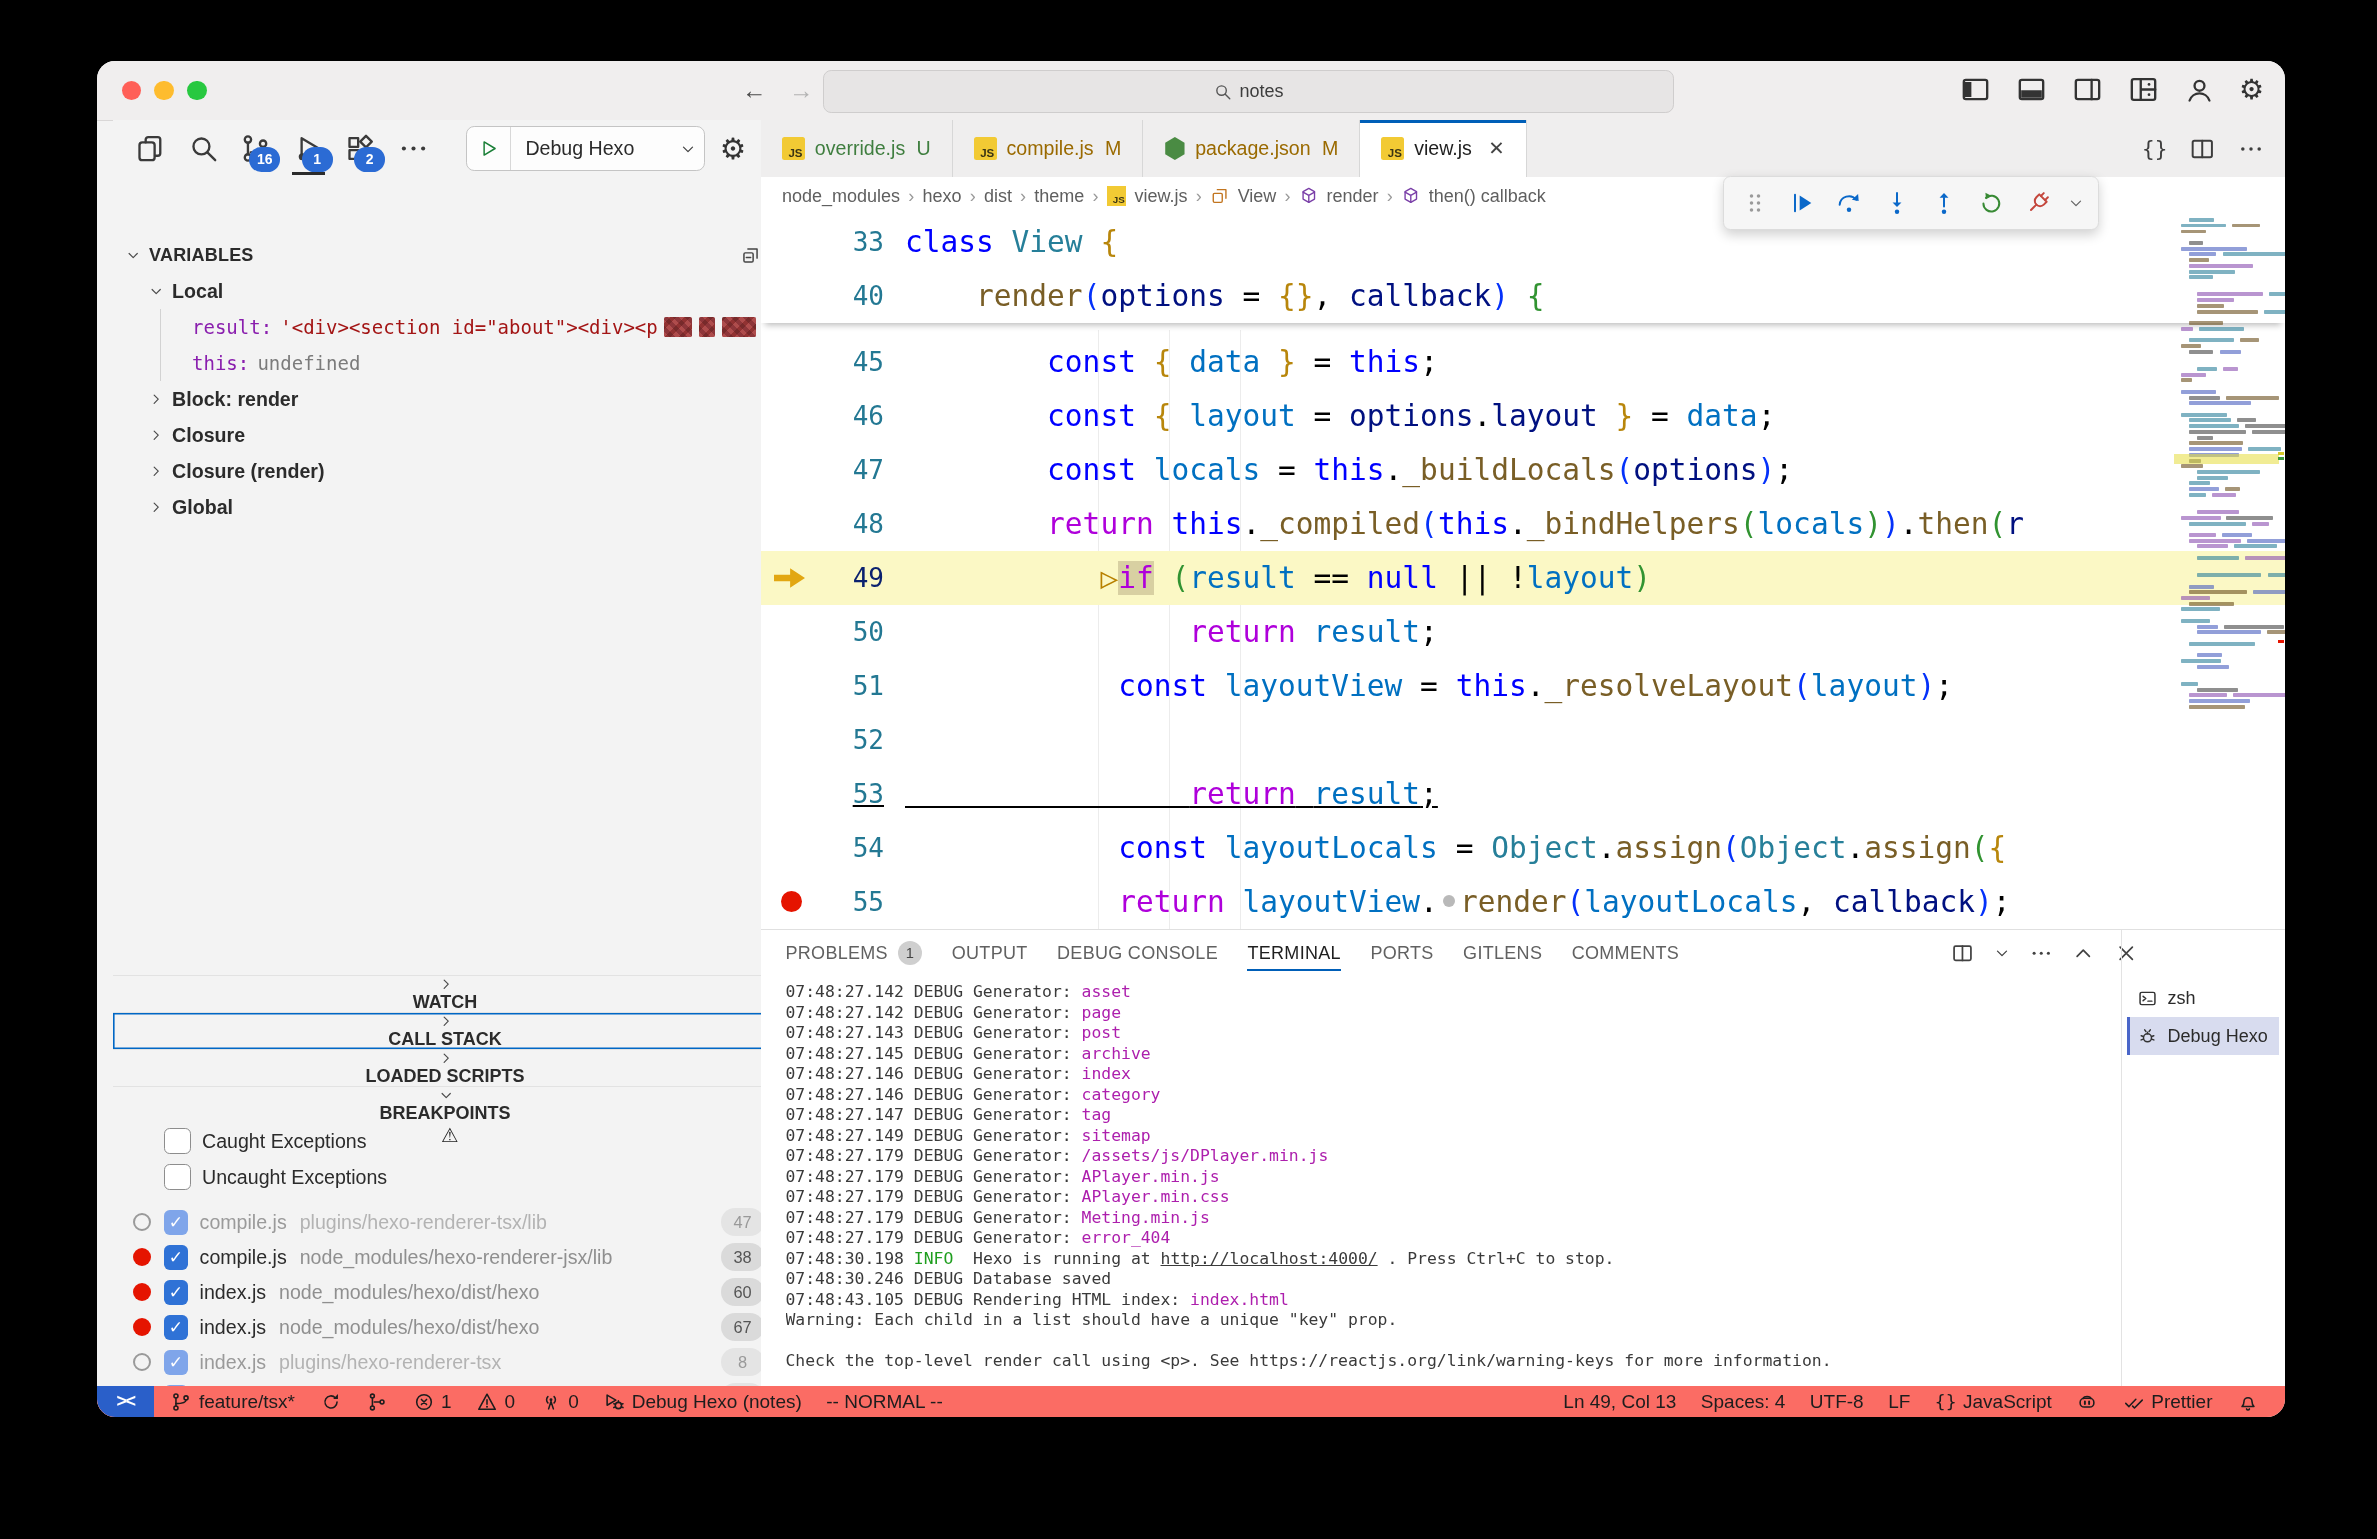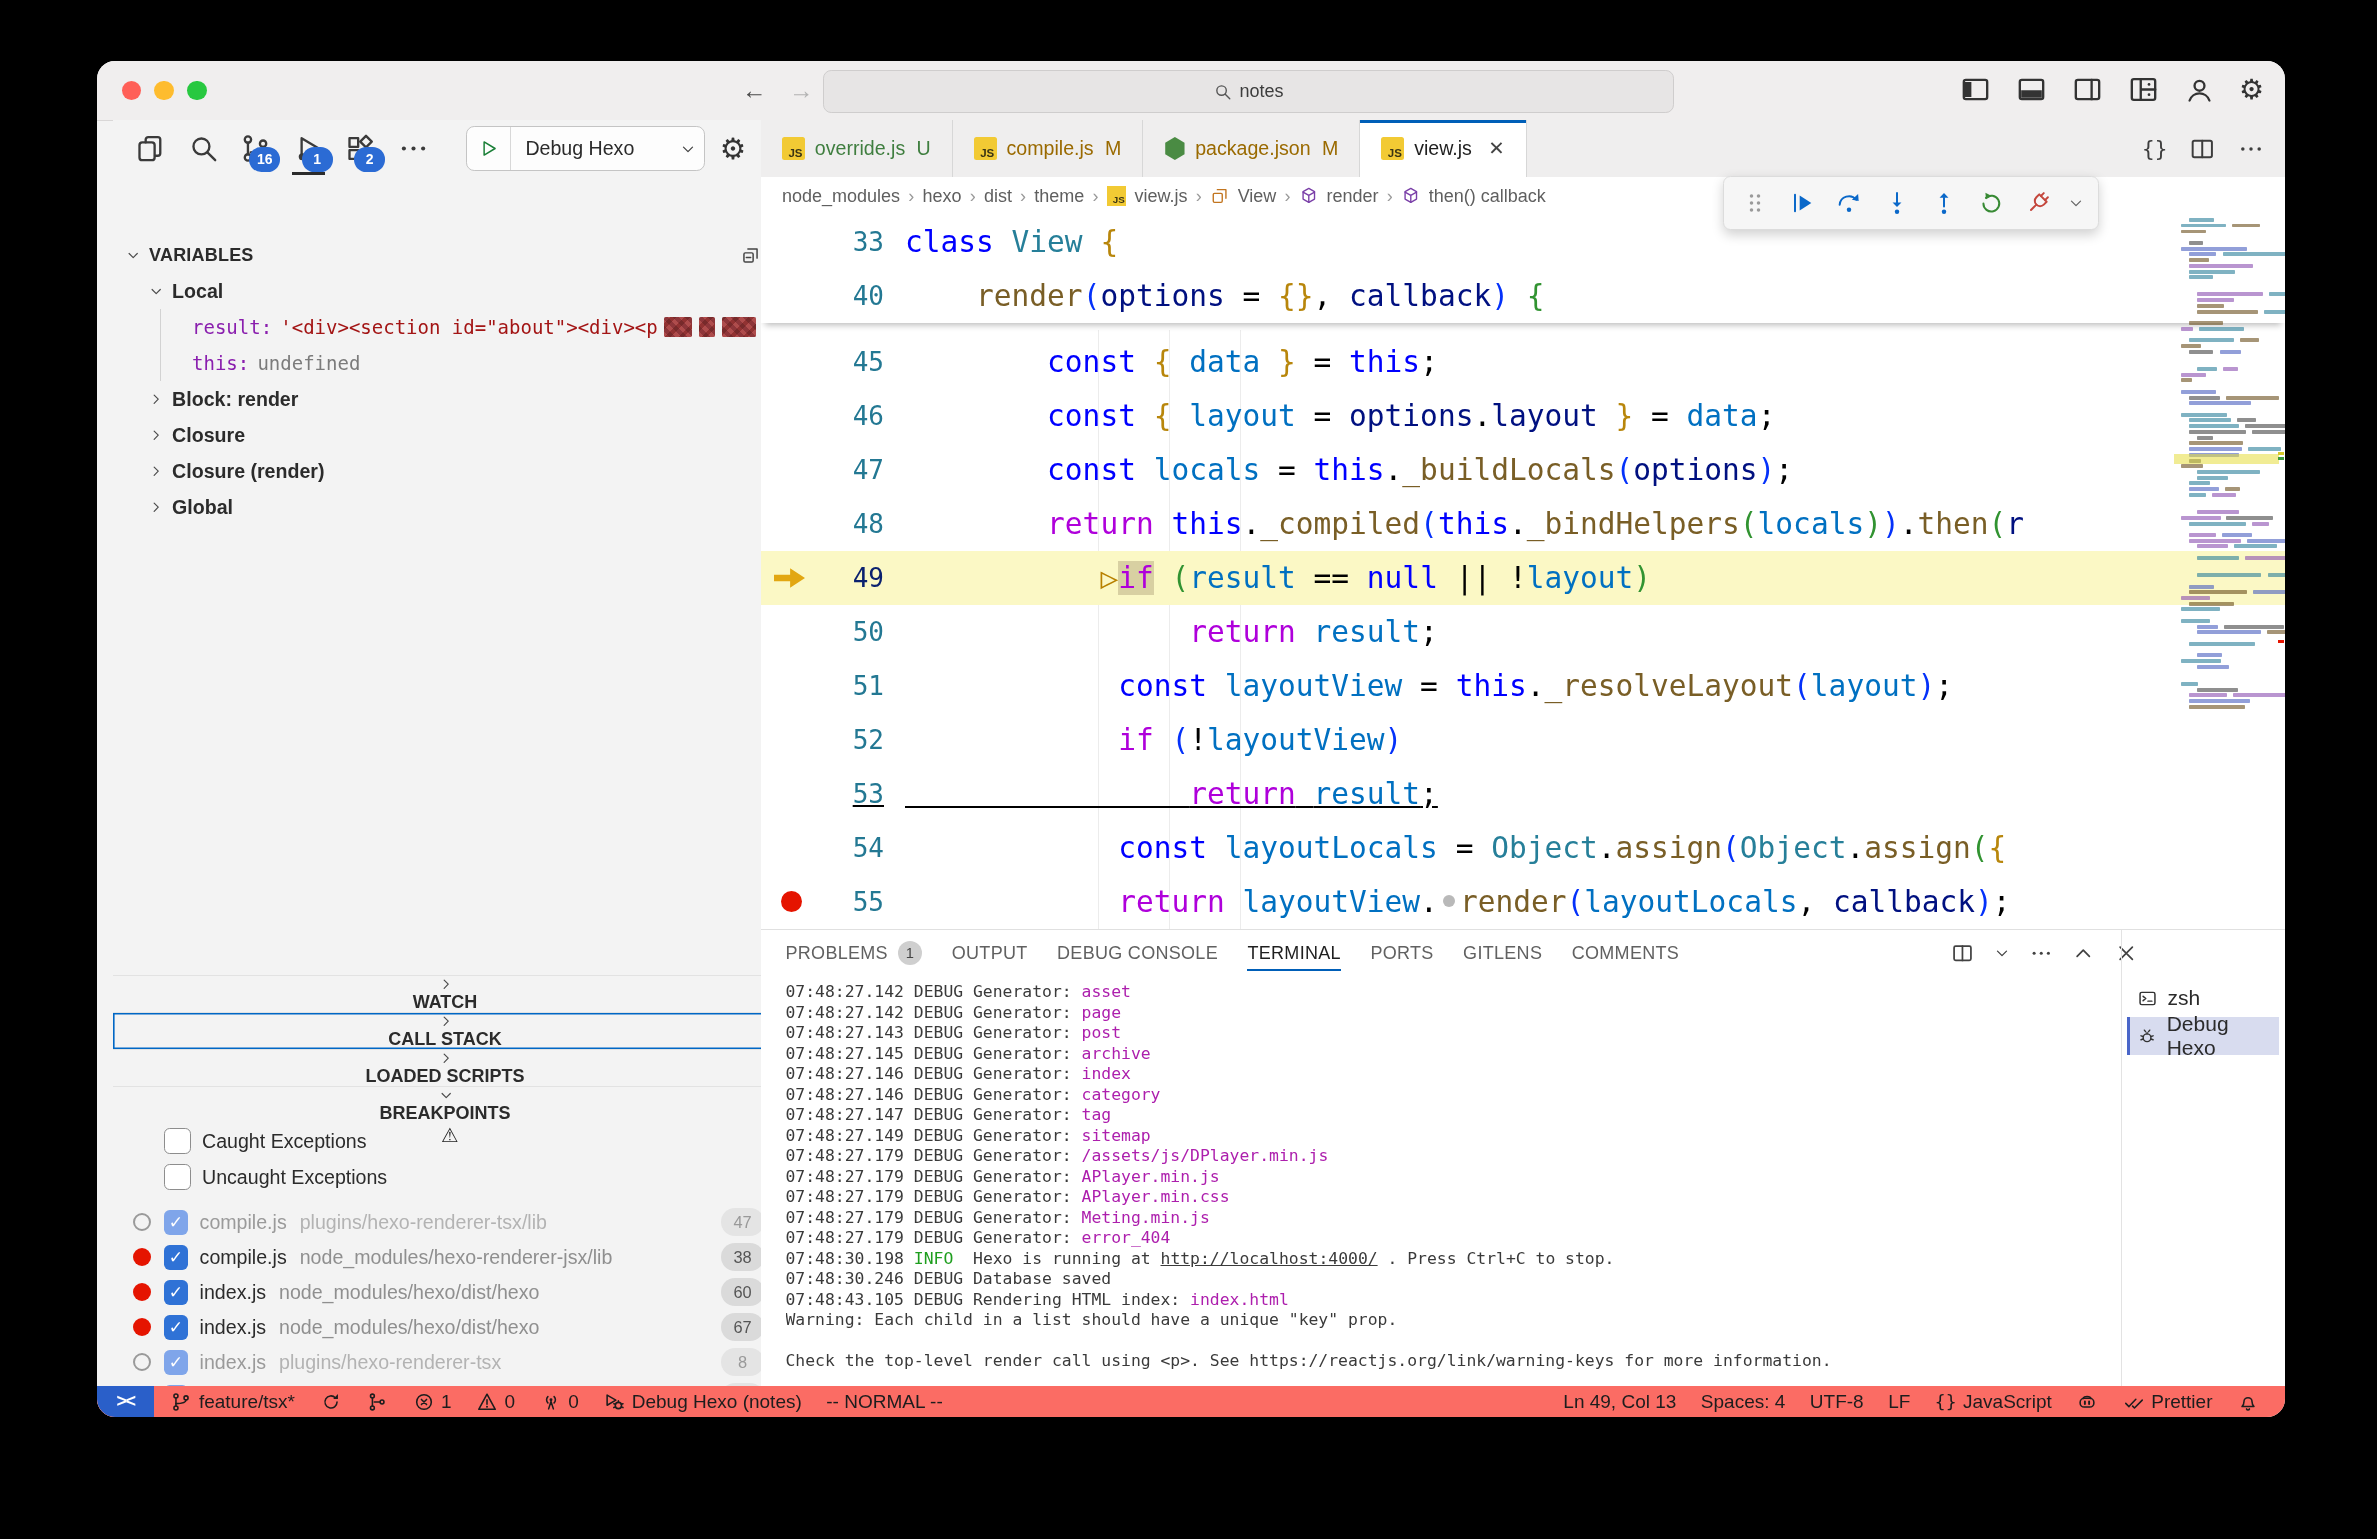--- a/index.html
+++ b/index.html
@@ -146,21 +146,21 @@
   .pactions{margin-left:auto;display:flex;align-items:center;gap:18px;padding-right:147px;color:#424242;}
   .pactions .ico{width:24.5px;height:24.5px;}
   .pactions .sm{width:18px;height:18px;}
   .term{position:absolute;left:24.5px;top:52px;right:245px;bottom:6.5px;font-family:"DejaVu Sans Mono",monospace;
         font-size:16.4px;line-height:20.5px;color:#3a3a3a;white-space:pre;overflow:hidden;}
   .tseg-m{color:#ad1fad;}
   .tseg-g{color:#1e9e1e;}
   .tseg-u{text-decoration:underline;}
   .pdivider{position:absolute;left:1360px;top:0;bottom:0;border-left:0.8px solid #e3e3e3;}
   .termlist{position:absolute;left:1366px;top:49px;right:6.5px;}
-  .tlitem{height:38px;display:flex;align-items:center;gap:9.8px;font-size:21px;color:#2b2b2b;padding-left:9.8px;position:relative;}
+  .tlitem{height:38px;display:flex;align-items:center;gap:9.8px;font-size:18px;color:#2b2b2b;padding-left:9.8px;position:relative;}
   .tlitem .ico{width:21px;height:21px;color:#333;}
   .tlitem.sel{background:#d8dcef;}
   .tlitem.sel:before{content:"";position:absolute;left:0;top:0;bottom:0;width:2.5px;background:#4a66c9;}
 
   
   .statusbar{position:absolute;left:0;bottom:0;width:2188px;height:31px;background:#fb6c64;display:flex;align-items:center;
              color:#1d1d1d;font-size:19px;}
   .remote{width:57px;height:31px;background:#2a5fc9;color:#fff;display:flex;align-items:center;justify-content:center;
           border-radius:0 0 0 18px;font-weight:bold;font-size:18px;letter-spacing:-1.6px;flex:none;}
   .sbleft{display:flex;align-items:center;gap:24.5px;margin-left:16.4px;}
@@ -581,21 +581,20 @@
             <span class="ctext"><span>                </span><span class="tk-ctl">return</span><span> </span><span class="tk-v">result</span><span>;</span></span>
           </div>
           <div class="crow" style="top: 444px;">
             <span class="glyph"></span>
             <span class="lnum">51</span>
             <span class="ctext"><span>            </span><span class="tk-kw">const</span><span> </span><span class="tk-v">layoutView</span><span> </span><span class="tk-op">=</span><span> </span><span class="tk-kw">this</span><span>.</span><span class="tk-fn">_resolveLayout</span><span class="tk-pb">(</span><span class="tk-v">layout</span><span class="tk-pb">)</span><span>;</span></span>
           </div>
           <div class="crow" style="top: 498px;">
             <span class="glyph"></span>
             <span class="lnum">52</span>
-            <span class="ctext"><span>            </span><span class="tk-ctl">if</span><span> </span><span class="tk-pb">(</span><span class="tk-op">!</span><span class="tk-v">layoutView</span><span class="tk-pb">)</span></span>
           </div>
           <div class="crow" style="top: 552px; text-decoration: underline;">
             <span class="glyph"></span>
             <span class="lnum">53</span>
             <span class="ctext"><span>                </span><span class="tk-ctl">return</span><span> </span><span class="tk-v">result</span><span>;</span></span>
           </div>
           <div class="crow" style="top: 606px;">
             <span class="glyph"></span>
             <span class="lnum">54</span>
             <span class="ctext"><span>            </span><span class="tk-kw">const</span><span> </span><span class="tk-v">layoutLocals</span><span> </span><span class="tk-op">=</span><span> </span><span class="tk-cls">Object</span><span>.</span><span class="tk-fn">assign</span><span class="tk-pb">(</span><span class="tk-cls">Object</span><span>.</span><span class="tk-fn">assign</span><span class="tk-pg">(</span><span class="tk-gold">{</span></span>

